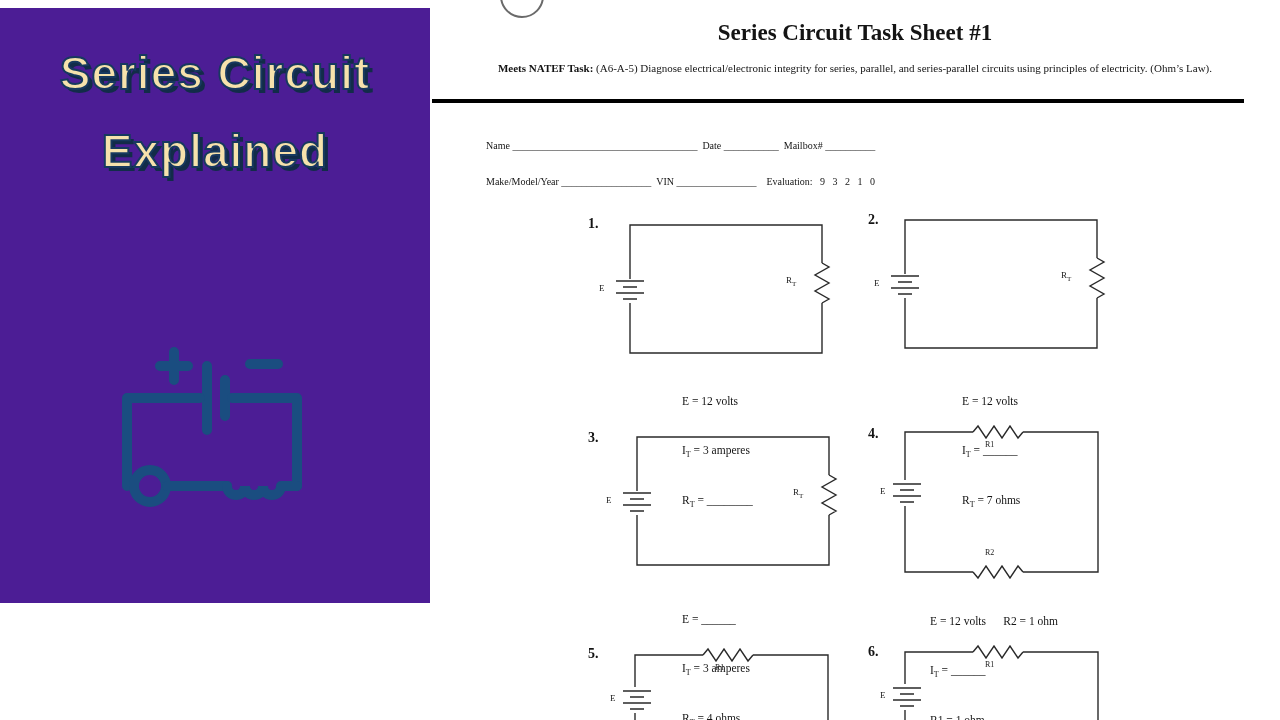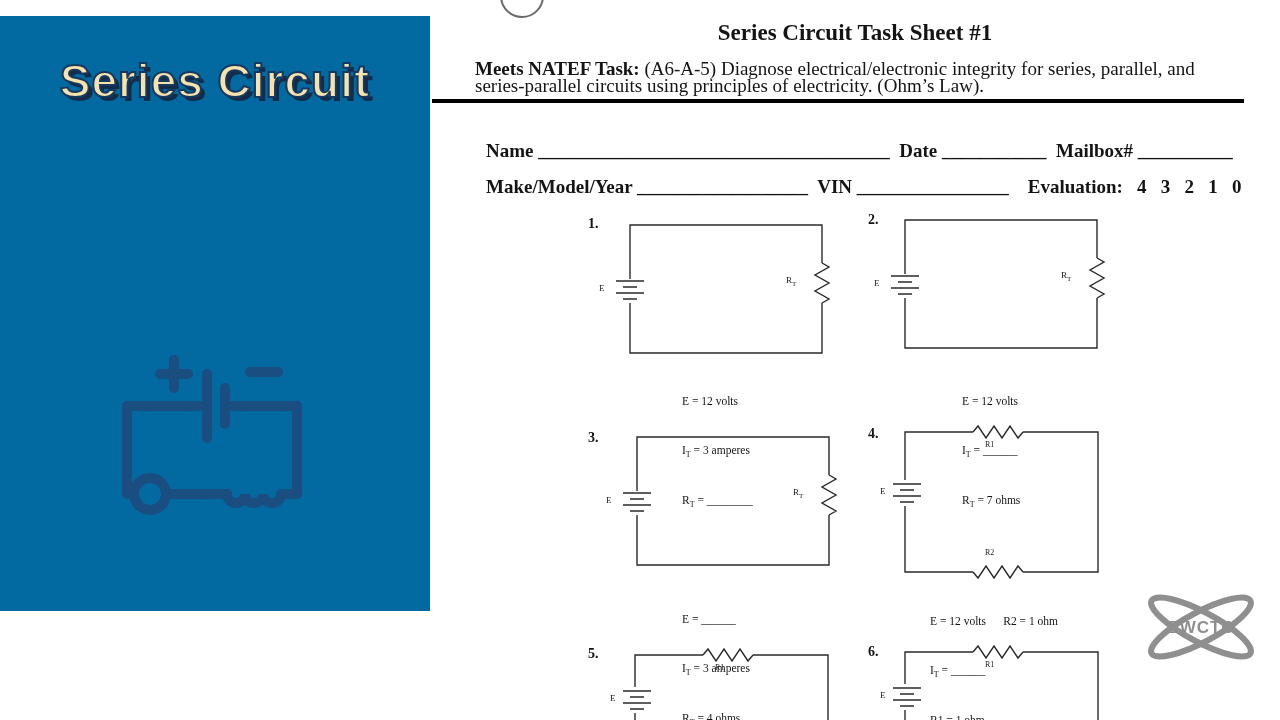--- a/index.html
+++ b/index.html
@@ -1,32 +1,32 @@
 <!DOCTYPE html>
 <html><head>
 <meta charset="utf-8">
 <style>
   *{margin:0;padding:0;box-sizing:border-box}
   html,body{background:#000}
   .page{position:relative;width:1280px;height:720px;overflow:hidden;background:#fff;font-family:"Liberation Serif",serif}
-  .left-panel{position:absolute;left:0;top:16px;width:430px;height:595px;background:#0369a1}
+  .left-panel{position:absolute;left:0;top:8px;width:430px;height:595px;background:#4c1d95}
   .video-title{position:absolute;left:0;top:26px;width:430px;text-align:center;
     font-family:"Liberation Sans",sans-serif;font-weight:700;font-size:46px;line-height:78px;
     color:#f6e2ac;-webkit-text-stroke:2px #17395f;text-shadow:4px 4px 0 #122c49;letter-spacing:1px}
   .icon-wrap{position:absolute;left:112px;top:328px;width:200px;height:180px}
   .icon-wrap svg{width:100%;height:100%}
   .icon-wrap path,.icon-wrap circle{stroke:#1a4d80;stroke-width:10;fill:none;stroke-linecap:round}
 
   .doc{position:absolute;left:430px;top:0;width:850px;height:612px;background:#fff;color:#141414}
   .doc-circle{position:absolute;left:70px;top:-26px;width:44px;height:44px;border:2px solid #6a6a6a;border-radius:50%}
   .doc-title{position:absolute;left:0;top:20px;width:100%;text-align:center;font-size:23px;font-weight:700}
-  .natef{position:absolute;left:45px;top:60px;width:760px;text-align:left;font-size:19px;line-height:17px}
+  .natef{position:absolute;left:45px;top:60px;width:760px;text-align:center;font-size:11px;line-height:17px}
   .natef .lbl{font-weight:700}
   .rule{position:absolute;left:2px;top:99px;width:812px;height:4px;background:#000}
-  .hrow{position:absolute;font-weight:700;font-size:19px;white-space:pre}
+  .hrow{position:absolute;font-weight:400;font-size:10px;white-space:pre}
   .pnum{position:absolute;font-weight:700;font-size:14px}
   .circuit{position:absolute}
   .circuit svg{position:absolute;left:0;top:0;width:100%;height:100%;overflow:visible}
   .circuit path{stroke:#2a2a2a;stroke-width:1.4;fill:none}
   .clabel{position:absolute;font-size:9px;color:#1c1c1c;white-space:nowrap}
   .clabel sub{font-size:7px}
   .answers{position:absolute;font-size:11.5px;line-height:15px;white-space:pre;color:#141414}
   .answers sub{font-size:8px}
   .logo{position:absolute;left:712px;top:584px;width:118px;height:86px}
   .logo svg{width:100%;height:100%}
@@ -35,20 +35,21 @@
     font-family:"Liberation Sans",sans-serif;font-weight:700;font-size:17px;color:#8f8f8f;letter-spacing:1px}
 </style>
 </head>
 <body>
 
 <div class="page">
 
   <div class="left-panel">
     <div class="video-title">
       <div>Series Circuit</div>
+      <div>Explained</div>
     </div>
     <div class="icon-wrap">
       <svg viewBox="0 0 200 180">
         <path d="M48,30 H76 M62,16 V44"></path>
         <path d="M138,28 H166"></path>
         <path d="M95,30 V94 M113,44 V80"></path>
         <path d="M15,62 H88 M120,62 H185 M15,62 V150 M185,62 V150"></path>
         <circle cx="38" cy="150" r="16"></circle>
         <path d="M55,150 H115"></path>
         <path d="M115,150 a9,9 0 0 0 18,0 a9,9 0 0 0 18,0 a9,9 0 0 0 18,0 M169,150 H185"></path>
@@ -57,21 +58,21 @@
   </div>
 
   <div class="doc">
     <div class="doc-circle"></div>
     <div class="doc-title">Series Circuit Task Sheet #1</div>
     <div class="natef">
       <span class="lbl">Meets NATEF Task:</span><span> (A6-A-5)  Diagnose electrical/electronic integrity for series, parallel, and series-parallel circuits using principles of electricity. (Ohm’s Law).</span>
     </div>
     <div class="rule"></div>
     <div class="hrow" style="left:56px;top:140px">Name _____________________________________  Date ___________  Mailbox# __________</div>
-    <div class="hrow" style="left:56px;top:176px">Make/Model/Year __________________  VIN ________________    Evaluation:   4   3   2   1   0</div>
+    <div class="hrow" style="left:56px;top:176px">Make/Model/Year __________________  VIN ________________    Evaluation:   9   3   2   1   0</div>
 
     <div class="problem">
       <span class="pnum" style="left:158px;top:216px">1.</span>
       <div class="circuit" style="left:182px;top:215px;width:220px;height:148px">
         <svg viewBox="0 0 220 148">
           <path d="M18,64 V10 H210 V48"></path>
           <path d="M210,48 l7,4 l-14,8 l14,8 l-14,8 l14,8 l-7,4"></path>
           <path d="M210,88 V138 H18 V88"></path>
           <path d="M4,66 H32 M11,72 H25 M4,78 H32 M11,84 H25"></path>
         </svg>
@@ -168,22 +169,15 @@
           <path d="M80,12 l5,-6 l8,12 l8,-12 l8,12 l8,-12 l8,12 l5,-6"></path>
           <path d="M130,12 H205 V150"></path>
           <path d="M0,48 H28 M7,54 H21 M0,60 H28 M7,66 H21"></path>
           <path d="M12,70 V150"></path>
         </svg>
         <span class="clabel" style="left:-13px;top:50px">E</span>
         <span class="clabel" style="left:92px;top:20px;font-size:8px">R1</span>
       </div>
     </div>
 
-    <div class="logo">
-      <svg viewBox="0 0 118 86">
-        <ellipse cx="59" cy="43" rx="56" ry="15" transform="rotate(28 59 43)"></ellipse>
-        <ellipse cx="59" cy="43" rx="56" ry="15" transform="rotate(-28 59 43)"></ellipse>
-      </svg>
-      <span class="logo-text">EWCTC</span>
-    </div>
 
   </div>
 </div>
 
 </body></html>

